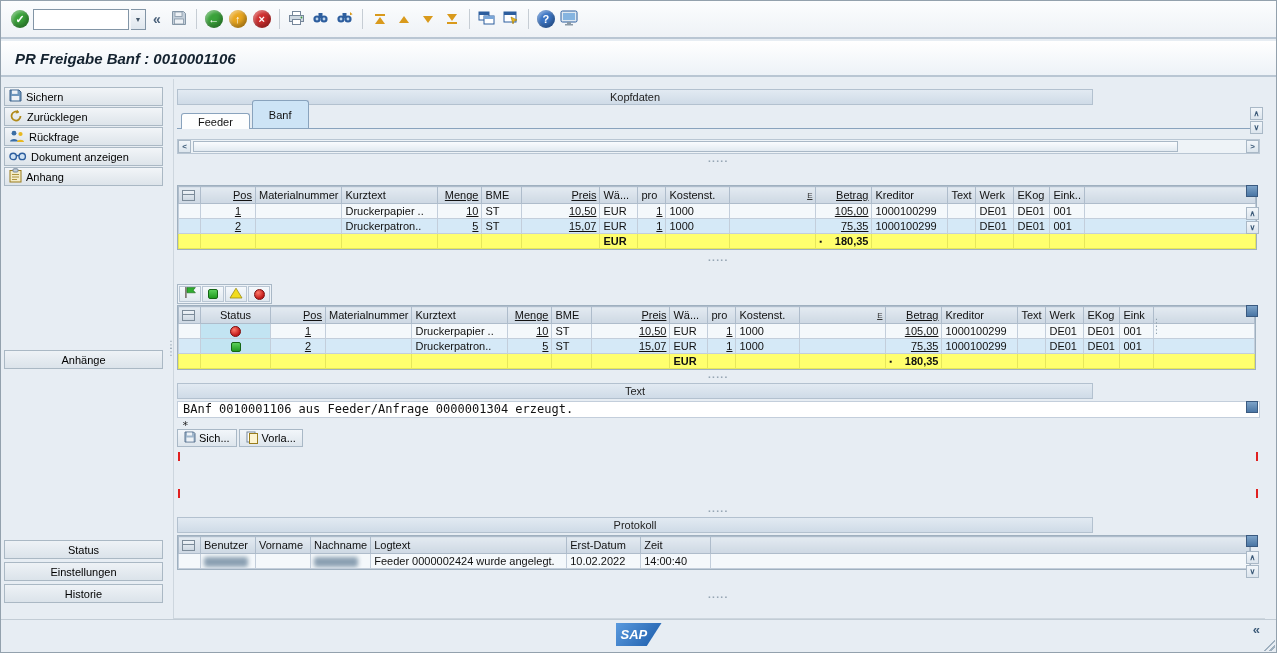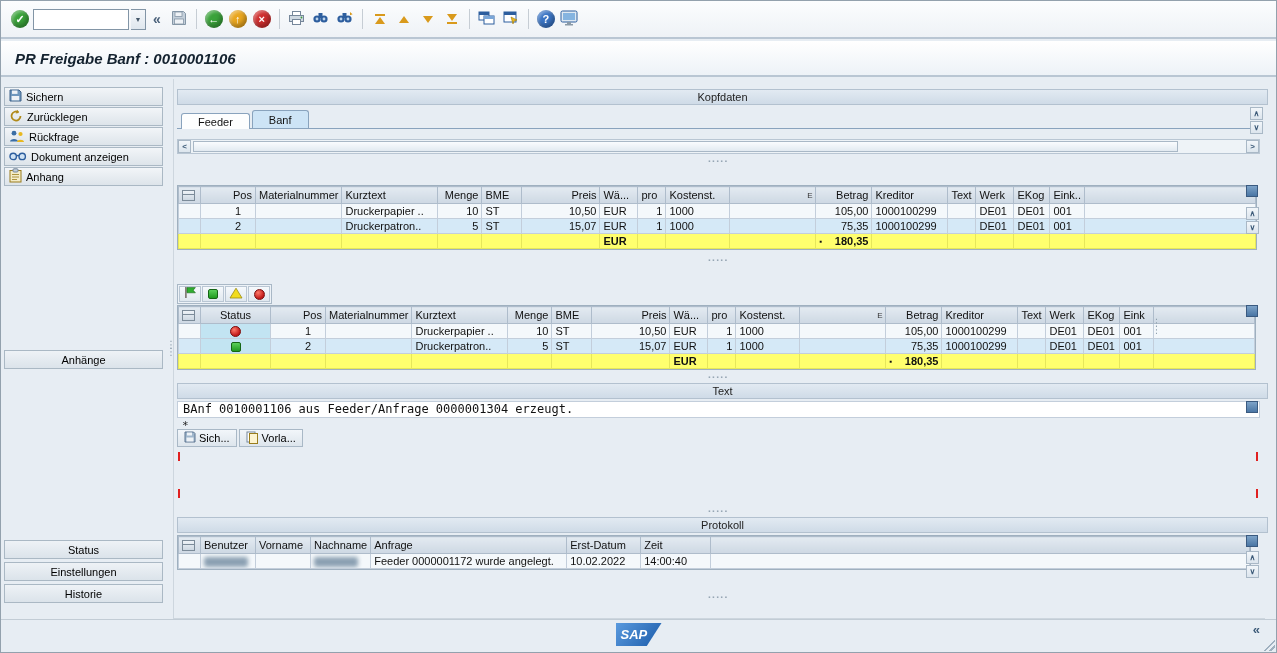--- a/index.html
+++ b/index.html
@@ -26,46 +26,46 @@
 
 
 .bodyarea{position:absolute;top:78px;left:0;right:0;bottom:33px;}
 .sidebar{position:absolute;top:0;left:0;width:168px;bottom:0;}
 .side-btn{position:absolute;left:3px;width:159px;height:19px;background:linear-gradient(#f2f5f8,#dde4ea);border:1px solid #aab8c4;display:flex;align-items:center;gap:4px;padding:0 4px;font-size:11px;white-space:nowrap;overflow:hidden;}
 .panel-btn{position:absolute;left:3px;width:159px;height:19px;background:linear-gradient(#eef2f6,#dbe3ea);border:1px solid #aab8c4;display:flex;align-items:center;justify-content:center;font-size:11px;}
 .side-grip{position:absolute;left:165px;top:262px;width:8px;color:#8fa0ae;font-size:10px;line-height:7px;text-align:center;}
 .main{position:absolute;top:0;left:172px;width:1092px;bottom:0;border-left:1px solid #cdd6de;border-bottom:1px solid #cdd6de;}
 
 
-.sec-bar{position:absolute;left:3px;width:1091px;height:16px;background:linear-gradient(#e2eaf2,#cfdbe7);border:1px solid #b3c1cf;text-align:center;line-height:14px;font-size:11px;color:#222;}
+.sec-bar{position:absolute;left:3px;width:916px;height:16px;background:linear-gradient(#e2eaf2,#cfdbe7);border:1px solid #b3c1cf;text-align:center;line-height:14px;font-size:11px;color:#222;}
 .grip-h{position:absolute;left:3px;width:1083px;height:8px;text-align:center;font-size:6px;letter-spacing:2px;color:#93a2b0;line-height:8px;}
 .grip-v{position:absolute;width:12px;color:#8fa0ae;font-size:10px;line-height:7px;text-align:center;letter-spacing:-1px;}
 
 
 .tabrow{position:absolute;left:3px;top:27px;width:1083px;height:23px;border-bottom:1px solid #89a3bd;display:flex;align-items:flex-end;padding-left:4px;}
-.tab{height:18px;padding:0 16px;border:1px solid #89a3bd;border-bottom:none;border-radius:3px 3px 0 0;display:flex;align-items:center;margin-right:2px;font-size:11px;}
+.tab{height:28px;padding:0 16px;border:1px solid #89a3bd;border-bottom:none;border-radius:3px 3px 0 0;display:flex;align-items:center;margin-right:2px;font-size:11px;}
 .tab.front{background:#fdfefe;position:relative;z-index:2;height:16px;margin-bottom:-1px;}
 .tab.back{background:#cde4f6;}
 
 
 .sc-btn{display:flex;align-items:center;justify-content:center;background:linear-gradient(#f2f6fa,#dce5ed);border:1px solid #a9b8c6;color:#3c5a78;font-size:8px;font-weight:bold;width:13px;height:13px;}
 .kopf-vscroll{position:absolute;right:2px;top:28px;width:13px;display:flex;flex-direction:column;gap:1px;}
 .hscroll{position:absolute;left:3px;top:60px;width:1083px;height:15px;background:#eef3f7;border:1px solid #b9c6d3;}
 .hs-left{position:absolute;left:0;top:0;}
 .hs-right{position:absolute;right:0;top:0;}
 .hs-thumb{position:absolute;left:15px;top:1px;height:11px;width:985px;background:linear-gradient(#fafcfe,#e2eaf1);border:1px solid #a9b8c6;}
 .tbl-vscroll{position:absolute;left:1072px;width:13px;display:flex;flex-direction:column;gap:1px;}
 .cfg-btn{position:absolute;left:1072px;width:12px;height:12px;background:linear-gradient(#7da3c8,#4a76a4);border:1px solid #3a5a80;}
 
 
 .alv-wrap{position:absolute;left:3px;border:1px solid #9fb0bf;background:#fff;}
 table.alv{border-collapse:collapse;table-layout:fixed;font-size:11px;}
 .alv th,.alv td{border:1px solid #c3cedb;padding:0 3px;height:15px;white-space:nowrap;overflow:hidden;font-weight:normal;text-align:left;}
 .alv thead th{background:linear-gradient(#e3eaf1,#cdd8e3);height:17px;border-color:#aebccb;}
-.alv .r{text-align:right;}
+.alv .r{text-align:right;text-decoration:underline;}
 .alv .tiny{font-size:8px;color:#333;}
 .alv tr.ra td{background:#f4f8fb;}
 .alv tr.rb td{background:#d5e9f7;}
 .alv tr.sum td{background:#ffff6e;border-color:#e6e65a;}
 .alv tr.sum td.b{font-weight:bold;}
 .alv td.statusc{background:#c2e4f2 !important;text-align:center;}
 .sumflex{display:flex;justify-content:space-between;align-items:center;}
 .sel-ic{width:13px;height:11px;border:1px solid #7b8b99;background:linear-gradient(#eef3f8,#ccd7e1);position:relative;}
 .sel-ic:before{content:"";position:absolute;left:0;right:0;top:3px;height:1px;background:#7b8b99;}
 
@@ -590,33 +590,33 @@
               <col style="width:539px">
             </colgroup>
           <thead>
             <tr>
               <th>
                   <div class="sel-ic"></div>
                 </th>
               <th>Benutzer</th>
               <th>Vorname</th>
               <th>Nachname</th>
-              <th>Anfrage</th>
+              <th>Logtext</th>
               <th>Erst-Datum</th>
               <th>Zeit</th>
               <th></th>
             </tr>
           </thead>
           <tbody>
             <tr class="ra">
               <td></td>
               <td><span class="blur"></span></td>
               <td></td>
               <td><span class="blur"></span></td>
-              <td>Feeder 0000001172 wurde angelegt.</td>
+              <td>Feeder 0000002424 wurde angelegt.</td>
               <td>10.02.2022</td>
               <td>14:00:40</td>
               <td></td>
             </tr>
           </tbody>
         </table>
       </div>
       <div class="cfg-btn" style="top:456px"></div>
       <div class="tbl-vscroll" style="top:472px">
         <span class="sc-btn">∧</span>

